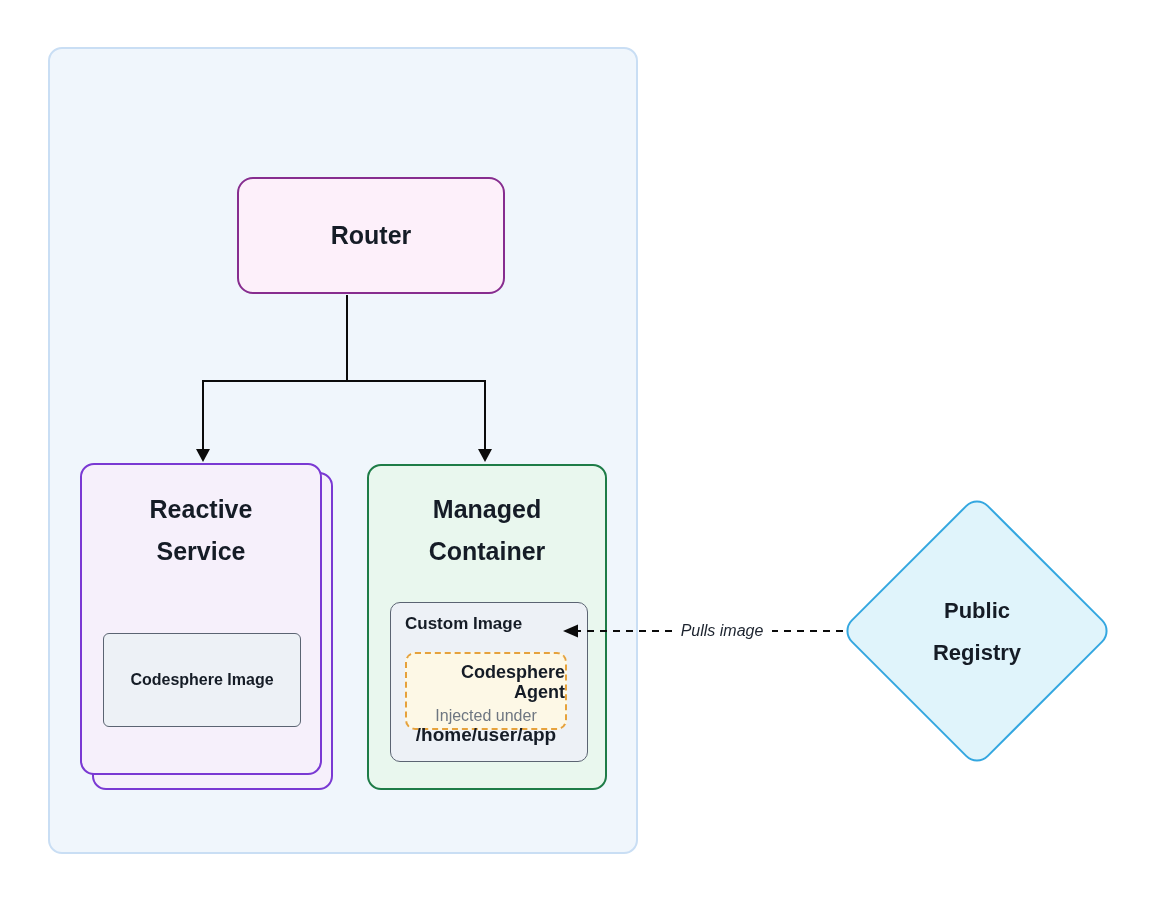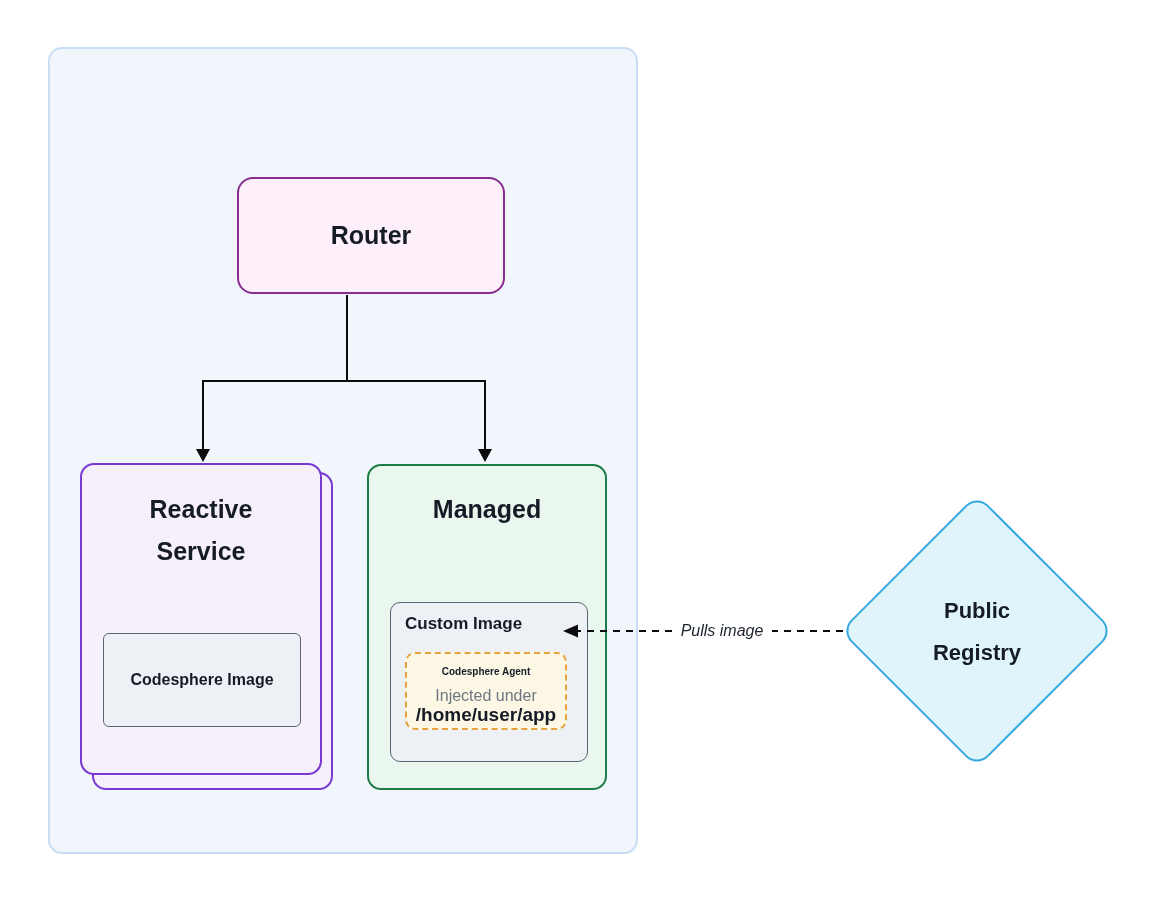--- a/index.html
+++ b/index.html
@@ -73,21 +73,21 @@
     background:var(--graybox-bg);border:1.5px solid var(--graybox-border);border-radius:10px;
   }
   .custom-image-label{
     position:absolute;left:14px;top:11px;font-size:17px;font-weight:bold;
   }
   .agent{
     position:absolute;left:405px;top:652px;width:162px;height:78px;
     background:var(--agent-bg);border:2px dashed var(--agent-border);border-radius:10px;
     text-align:center;padding-top:8px;
   }
-  .agent-title{font-size:10px;font-weight:bold;line-height:20px;}
+  .agent-title{font-size:18px;font-weight:bold;line-height:20px;text-align:right;}
   .agent-subtitle{font-size:16px;color:var(--text-muted);line-height:19px;margin-top:4px;}
   .agent-path{font-size:19px;font-weight:bold;line-height:19px;}
 
   .diamond{
     position:absolute;left:880px;top:534px;width:194px;height:194px;
     background:var(--registry-bg);border:2px solid var(--registry-border);border-radius:16px;
     transform:rotate(45deg);
   }
   .registry-label{
     position:absolute;left:877px;top:590px;width:200px;text-align:center;
@@ -120,20 +120,21 @@
     <span>Reactive</span>
     <span>Service</span>
   </div>
   <div class="codesphere-image">
     <span>Codesphere Image</span>
   </div>
 
   <div class="node managed"></div>
   <div class="node-title managed-title">
     <span>Managed</span>
+    <span>Container</span>
   </div>
 
   <div class="custom-image">
     <span class="custom-image-label">Custom Image</span>
   </div>
 
   <div class="agent">
     <div class="agent-title">Codesphere Agent</div>
     <div class="agent-subtitle">Injected under</div>
     <div class="agent-path">/home/user/app</div>

